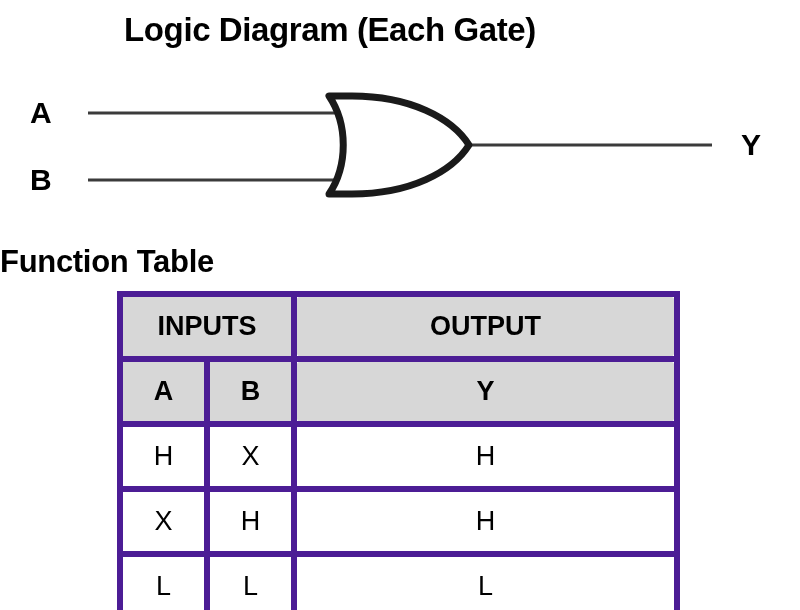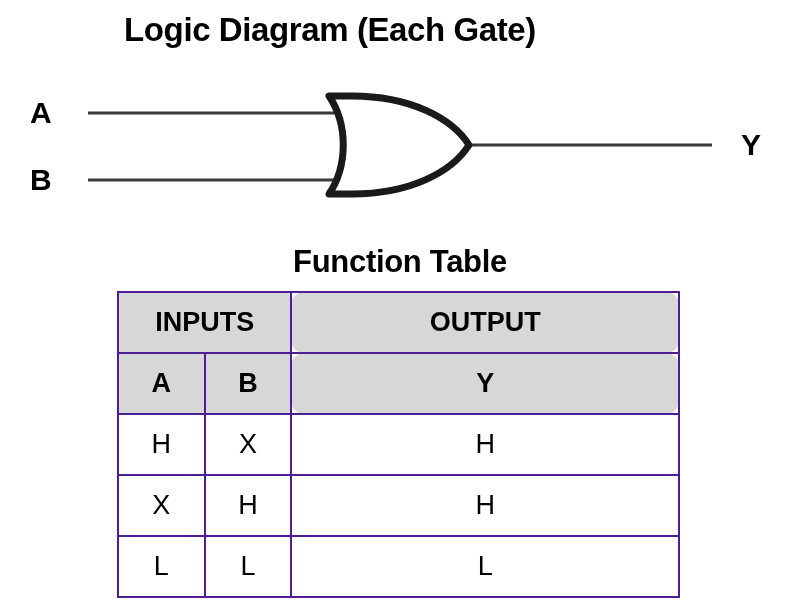--- a/index.html
+++ b/index.html
@@ -52,38 +52,37 @@
   #label-a { left: 30px; top: 98px; }
   #label-b { left: 30px; top: 165px; }
   #label-y { left: 741px; top: 130px; }
 
   
   #table-title {
     position: absolute;
     left: 0;
     top: 242px;
     width: 800px;
-    text-align: center;
     font-size: 31px;
     font-weight: bold;
     letter-spacing: -0.3px;
     line-height: 40px;
     white-space: nowrap;
   }
 
   #function-table {
     position: absolute;
     left: 117px;
     top: 291px;
     width: 563px;
     border-collapse: collapse;
     table-layout: fixed;
   }
   #function-table td {
-    border: 2px solid #4c1d95;
+    border: 6px solid #4c1d95;
     text-align: center;
     vertical-align: middle;
     height: 59px;
     padding: 0;
     font-size: 27px;
     background: #ffffff;
   }
   #function-table tr.header-row td {
     background: #d7d7d7;
     font-weight: bold;

